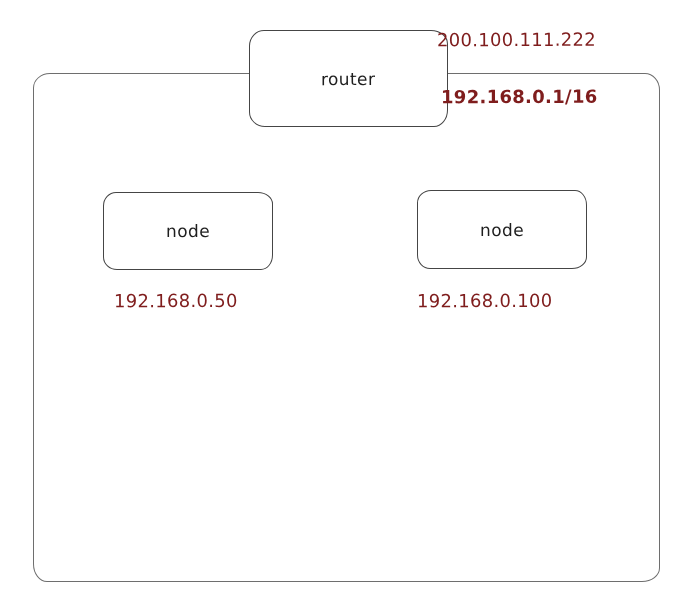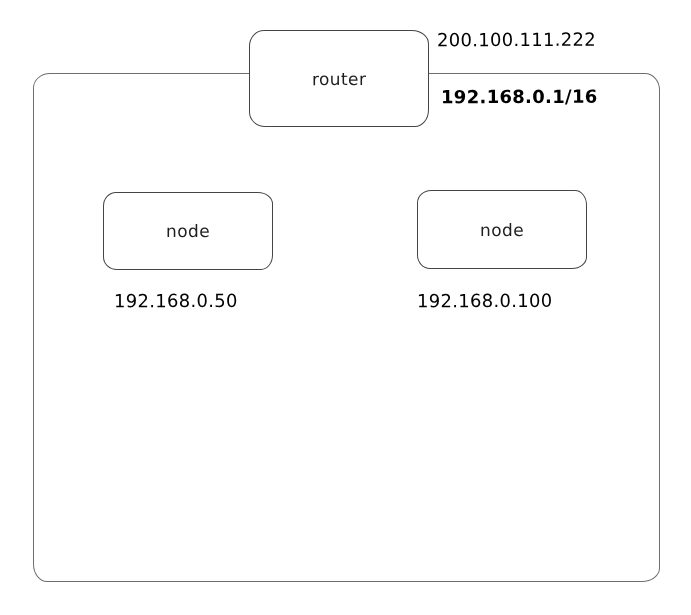--- a/index.html
+++ b/index.html
@@ -35,21 +35,21 @@
     border: 1.5px solid #454545;
     box-sizing: border-box;
     display: flex;
     align-items: center;
     justify-content: center;
     z-index: 2;
   }
   .router-box {
     left: 249px;
     top: 30px;
-    width: 180px;
+    width: 199px;
     height: 97px;
     border-radius: 15px 17px 14px 16px / 16px 14px 17px 15px;
   }
   .node-box-1 {
     left: 103px;
     top: 192px;
     width: 170px;
     height: 78px;
     border-radius: 13px 15px 12px 14px / 14px 12px 15px 13px;
   }
@@ -63,21 +63,21 @@
   .shape-label {
     font-size: 17px;
     letter-spacing: 0.4px;
     color: #1e1e1e;
     transform: rotate(-0.3deg);
   }
   .ip-label {
     position: absolute;
     font-size: 18px;
     letter-spacing: 0.3px;
-    color: #000000;
+    color: #7f1d1d;
     white-space: nowrap;
     z-index: 3;
     transform: rotate(-0.2deg);
   }
   .wan-ip {
     left: 437px;
     top: 29px;
   }
   .lan-ip {
     left: 441px;

